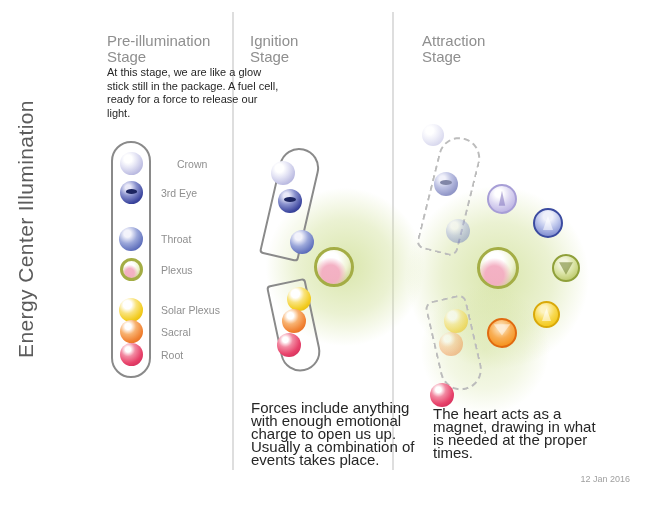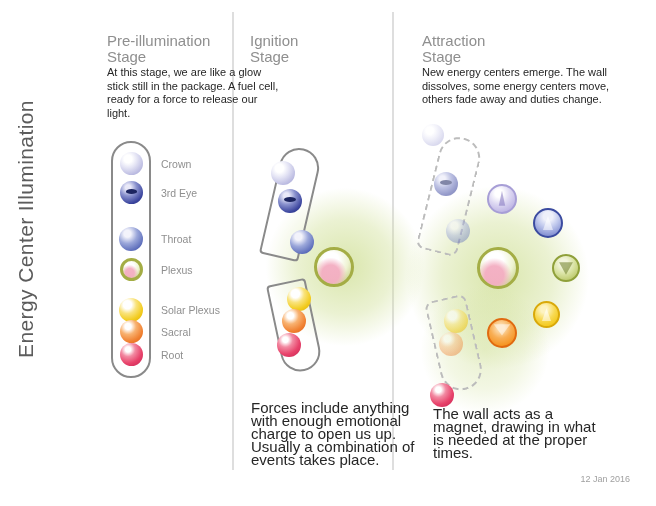--- a/index.html
+++ b/index.html
@@ -78,21 +78,21 @@
   <div class="orb c-crown" style="left:120px;top:152px;width:23px;height:23px"></div>
   <div class="orb c-eye" style="left:120px;top:181px;width:23px;height:23px">
       <span class="glyph eye-glyph"></span>
     </div>
   <div class="orb c-throat" style="left:119px;top:227px;width:24px;height:24px"></div>
   <div class="orb c-heart" style="left:120px;top:258px;width:23px;height:23px"></div>
   <div class="orb c-solar" style="left:119px;top:298px;width:24px;height:24px"></div>
   <div class="orb c-sacral" style="left:120px;top:320px;width:23px;height:23px"></div>
   <div class="orb c-root" style="left:120px;top:343px;width:23px;height:23px"></div>
 
-  <div class="ec-label" style="left:161px;top:158px">Crown</div>
+  <div class="ec-label" style="left:177px;top:158px">Crown</div>
   <div class="ec-label" style="left:161px;top:187px">3rd Eye</div>
   <div class="ec-label" style="left:161px;top:233px">Throat</div>
   <div class="ec-label" style="left:161px;top:264px">Plexus</div>
   <div class="ec-label" style="left:161px;top:304px">Solar Plexus</div>
   <div class="ec-label" style="left:161px;top:326px">Sacral</div>
   <div class="ec-label" style="left:161px;top:349px">Root</div>
 
   <div class="stage-h" style="left:250px;top:33px">
     <div>Ignition</div>
     <div>Stage</div>
@@ -112,21 +112,20 @@
   <div class="orb c-solar" style="left:287px;top:287px;width:24px;height:24px"></div>
   <div class="orb c-sacral" style="left:282px;top:309px;width:24px;height:24px"></div>
   <div class="orb c-root" style="left:277px;top:333px;width:24px;height:24px"></div>
 
   <div class="stage-note" style="left:251px;top:401px;width:170px">Forces include anything with enough emotional charge to open us up. Usually a combination of events takes place.</div>
 
   <div class="stage-h" style="left:422px;top:33px">
     <div>Attraction</div>
     <div>Stage</div>
   </div>
-  <div class="stage-p" style="left:422px;top:66px;width:220px">New energy centers emerge. The wall dissolves, some energy centers move, others fade away and duties change.</div>
 
   <div class="glow" style="left:405px;top:185px;width:185px;height:185px"></div>
   <div class="glow" style="left:420px;top:285px;width:130px;height:130px;opacity:.6"></div>
 
   <div class="capsule dashed" style="left:429px;top:136px;width:42px;height:118px;border-radius:21px 21px 8px 8px;transform:rotate(14deg)"></div>
   <div class="capsule dashed" style="left:434px;top:297px;width:42px;height:94px;border-radius:8px 8px 21px 21px;transform:rotate(-13deg)"></div>
 
   <div class="orb c-crown faded" style="left:422px;top:124px;width:22px;height:22px"></div>
   <div class="orb c-eye faded" style="left:434px;top:172px;width:24px;height:24px">
       <span class="glyph eye-glyph"></span>
@@ -147,17 +146,17 @@
       <span class="glyph tri-up"></span>
     </div>
   <div class="orb c-org2" style="left:487px;top:318px;width:30px;height:30px">
       <span class="glyph fan"></span>
     </div>
 
   <div class="orb c-solar faded" style="left:444px;top:309px;width:24px;height:24px"></div>
   <div class="orb c-sacral faded2" style="left:439px;top:332px;width:24px;height:24px"></div>
   <div class="orb c-root" style="left:430px;top:383px;width:24px;height:24px"></div>
 
-  <div class="stage-note" style="left:433px;top:407px;width:175px">The wall acts as a magnet, drawing in what is needed at the proper times.</div>
+  <div class="stage-note" style="left:433px;top:407px;width:175px">The heart acts as a magnet, drawing in what is needed at the proper times.</div>
 
   <div class="footer" style="right:26px;top:474px">12 Jan 2016</div>
 
 </div>
 
 </body></html>

